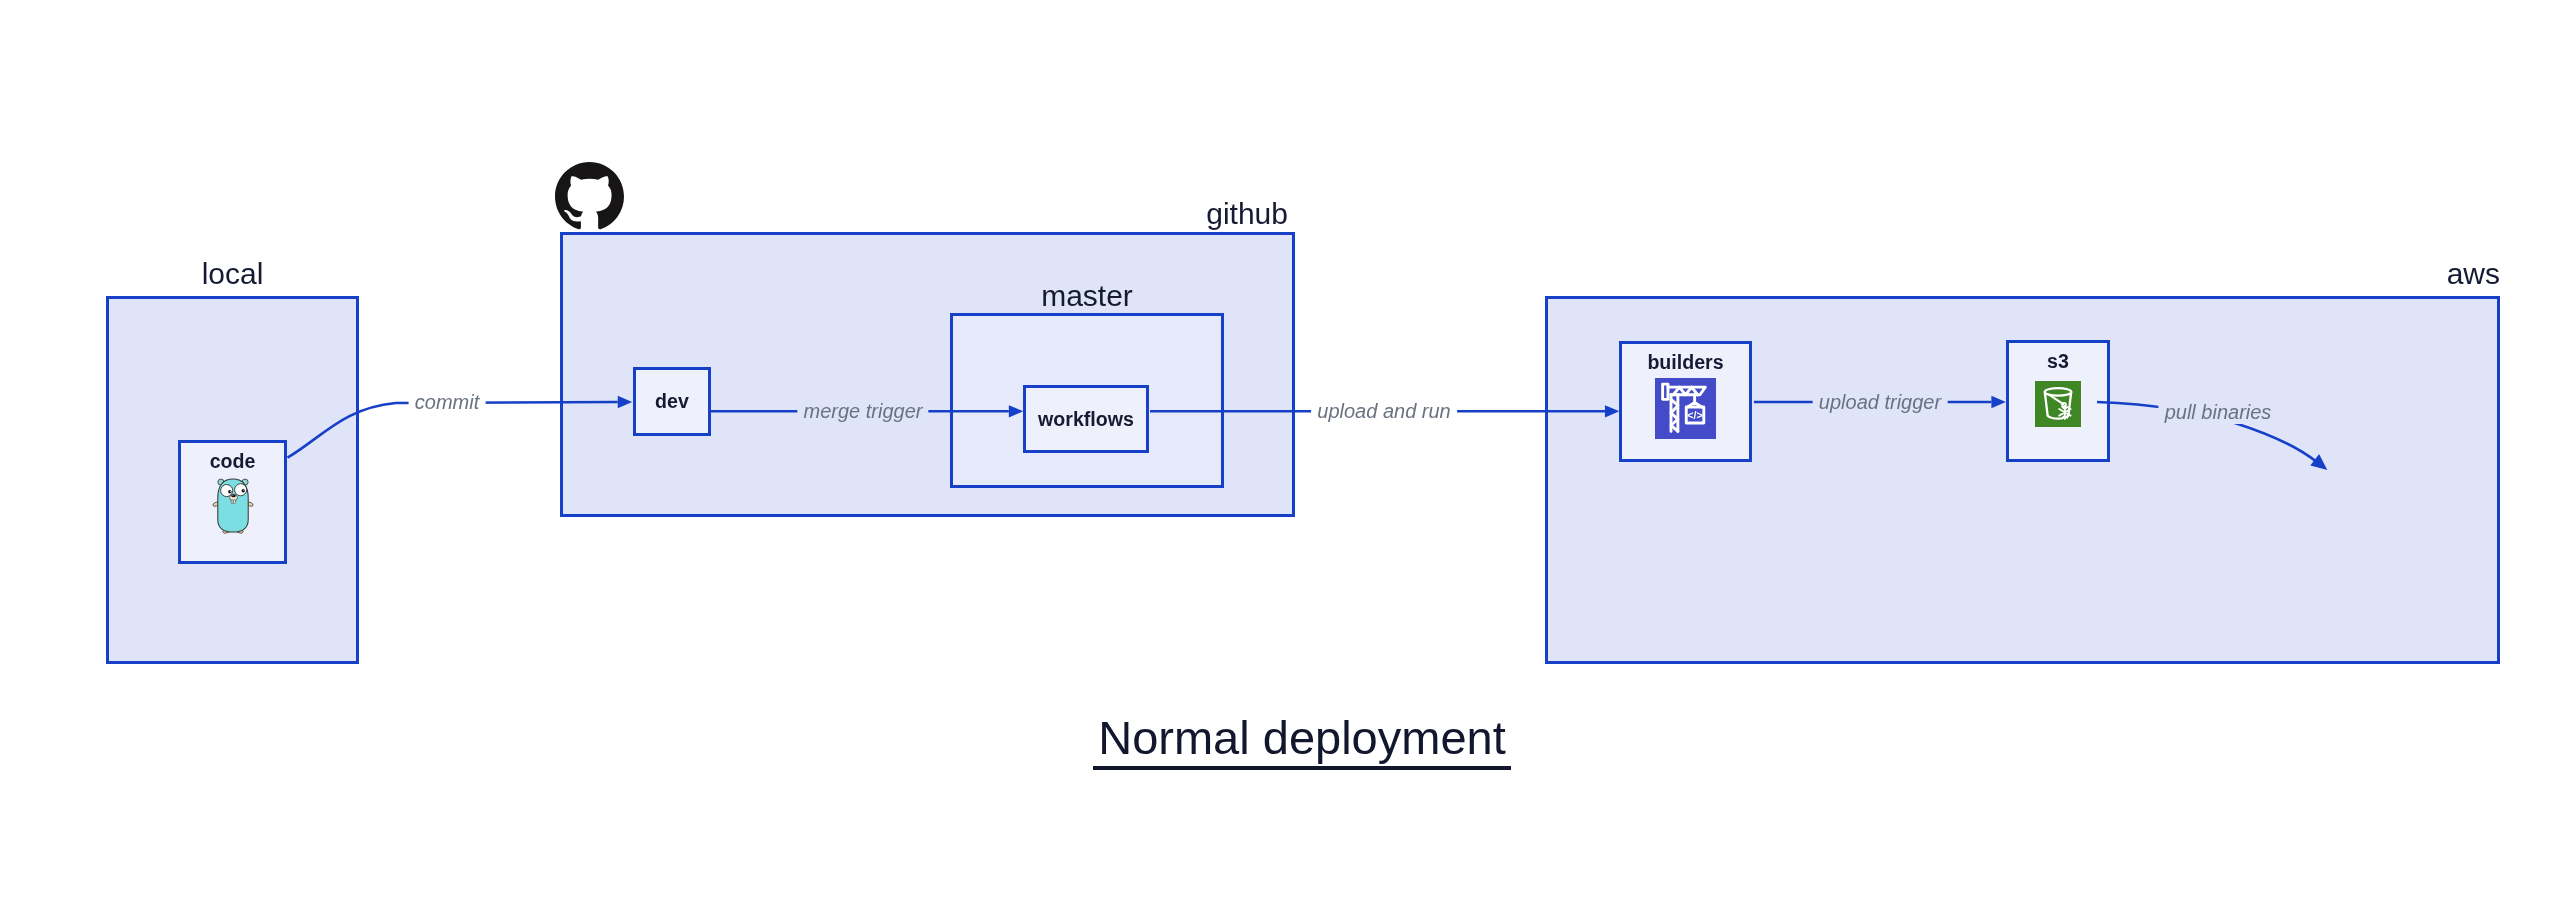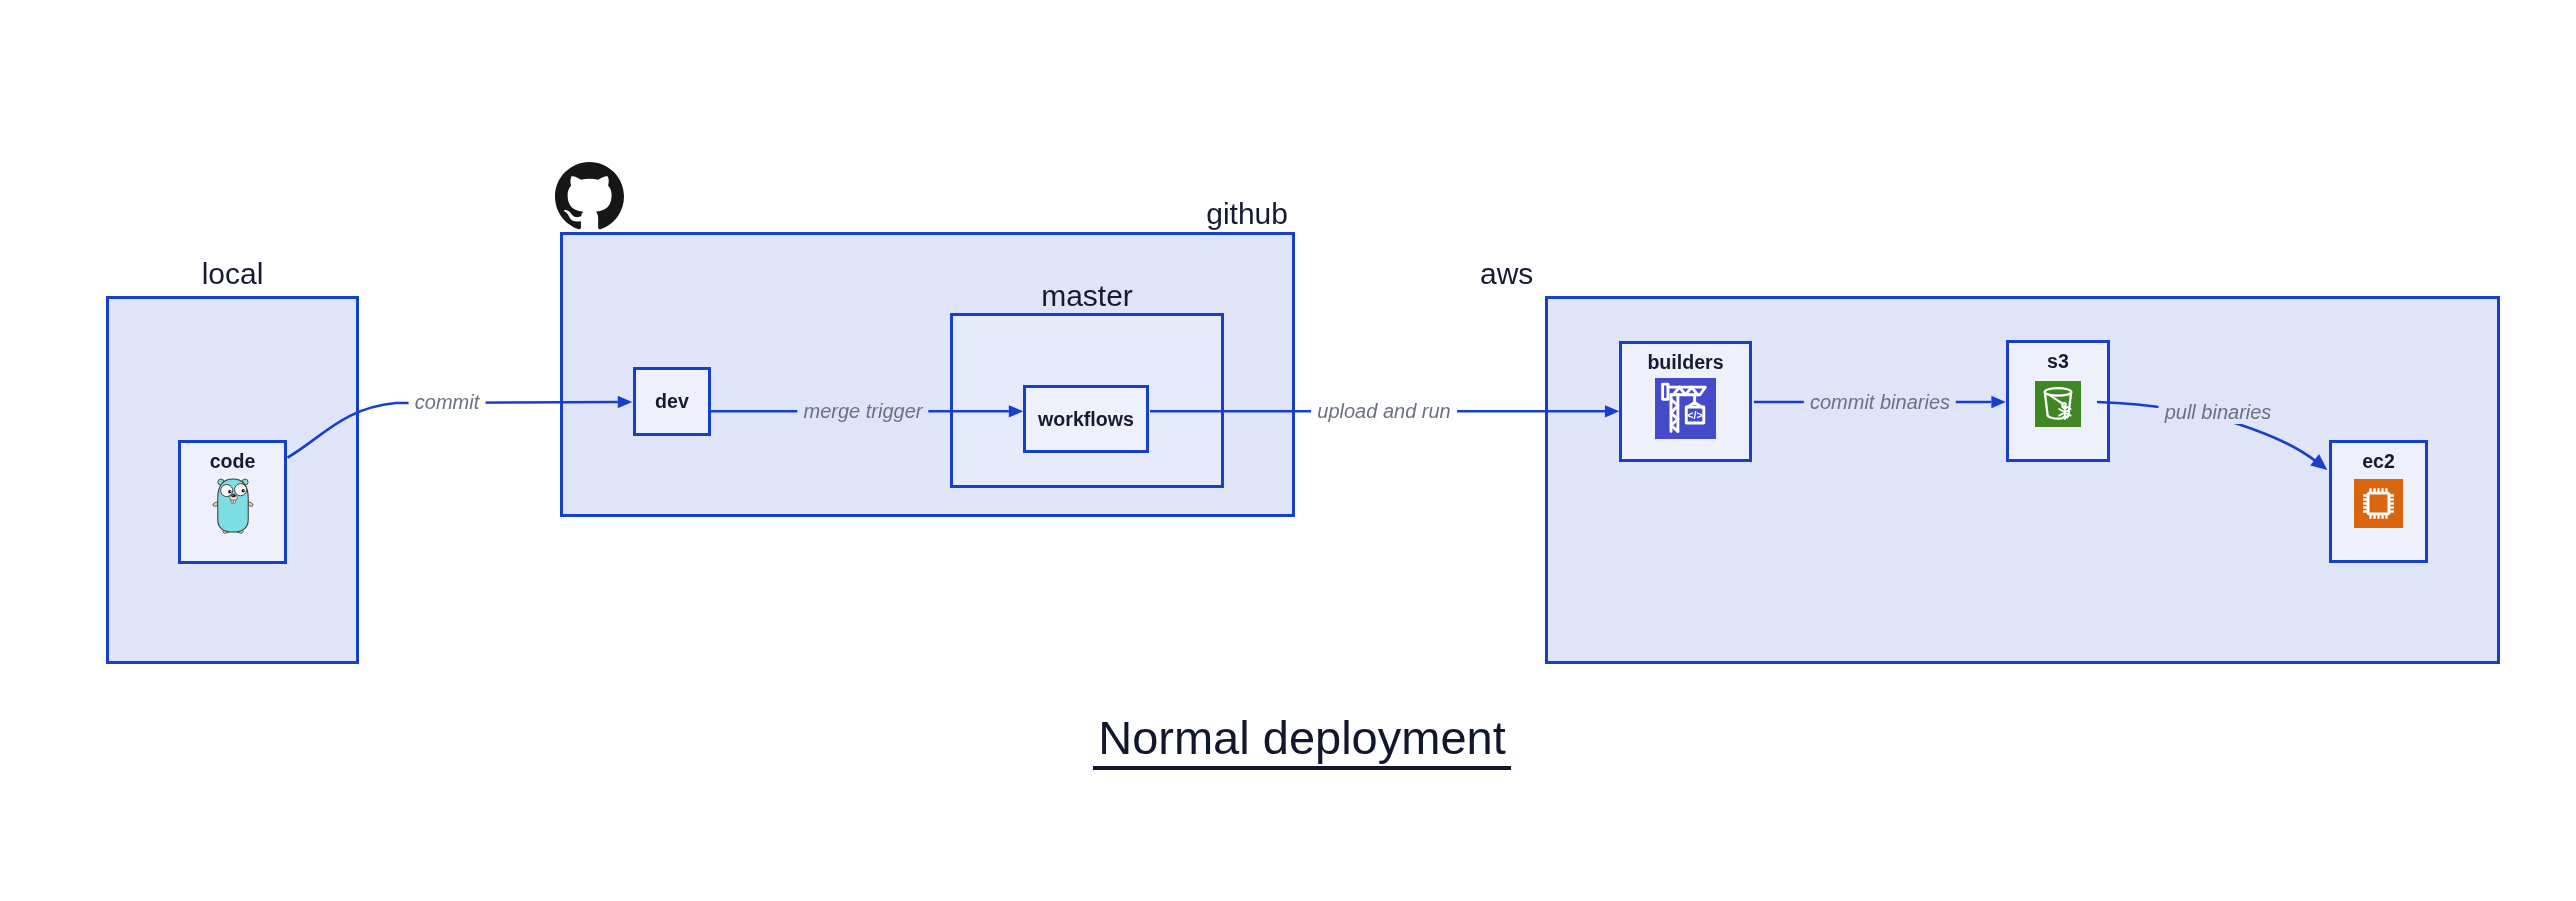--- a/index.html
+++ b/index.html
@@ -80,21 +80,21 @@
   .octocat{position:absolute;z-index:2;}
 </style>
 </head>
 <body>
 
 <div class="canvas">
 
   <div class="ctn-label" style="left:106px;top:257px;width:253px;text-align:center;">local</div>
   <div class="ctn-label" style="left:560px;top:197px;width:728px;text-align:right;">github</div>
   <div class="ctn-label" style="left:950px;top:279px;width:274px;text-align:center;">master</div>
-  <div class="ctn-label" style="left:1480px;top:257px;width:955px;text-align:left;">aws</div>
+  <div class="ctn-label" style="left:1545px;top:257px;width:955px;text-align:right;">aws</div>
 
   <div class="octocat" style="left:555px;top:162px;width:69px;height:69px;">
     <svg width="69" height="69" viewBox="0 0 16 16" aria-hidden="true">
       <path fill="#171515" d="M8 0C3.58 0 0 3.58 0 8c0 3.54 2.29 6.53 5.47 7.59.4.07.55-.17.55-.38 0-.19-.01-.82-.01-1.49-2.01.37-2.53-.49-2.69-.94-.09-.23-.48-.94-.82-1.13-.28-.15-.68-.52-.01-.53.63-.01 1.08.58 1.23.82.72 1.21 1.87.87 2.33.66.07-.52.28-.87.51-1.07-1.78-.2-3.64-.89-3.64-3.95 0-.87.31-1.59.82-2.15-.08-.2-.36-1.02.08-2.12 0 0 .67-.21 2.2.82.64-.18 1.32-.27 2-.27s1.36.09 2 .27c1.53-1.04 2.2-.82 2.2-.82.44 1.1.16 1.92.08 2.12.51.56.82 1.27.82 2.15 0 3.07-1.87 3.75-3.65 3.95.29.25.54.73.54 1.48 0 1.07-.01 1.93-.01 2.2 0 .21.15.46.55.38A8.01 8.01 0 0 0 16 8c0-4.42-3.58-8-8-8z"></path>
     </svg>
   </div>
 
   <div class="container" style="left:106px;top:296px;width:253px;height:368px;"></div>
   <div class="container" style="left:560px;top:232px;width:735px;height:285px;"></div>
   <div class="container nested" style="left:950px;top:313px;width:274px;height:175px;"></div>
@@ -169,37 +169,20 @@
             <path d="M26 21.5 V33"></path>
             <path d="M21 24.4 L31 30.1 M21 30.1 L31 24.4"></path>
             <path d="M23.8 22.6 L26 24.4 L28.2 22.6"></path>
             <path d="M23.8 31.9 L26 30.1 L28.2 31.9"></path>
           </g>
         </g>
       </svg>
     </span>
   </div>
 
-  <div class="node" style="left:2329px;top:440px;width:99px;height:123px;">
-    <span class="node-label top">ec2</span>
-    <span class="icon-tile" style="margin-top:6.2px;">
-      <svg width="49" height="49" viewBox="0 0 40 40">
-        <rect x="0" y="0" width="40" height="40" fill="#d9660f"></rect>
-        <g stroke="#ffffff" fill="none">
-          <rect x="11.5" y="11.5" width="17" height="17" rx="1" stroke-width="2.3"></rect>
-          <g stroke-width="1.9">
-            <path d="M13.5 7.5 V11.5 M16.75 7.5 V11.5 M20 7.5 V11.5 M23.25 7.5 V11.5 M26.5 7.5 V11.5"></path>
-            <path d="M13.5 28.5 V32.5 M16.75 28.5 V32.5 M20 28.5 V32.5 M23.25 28.5 V32.5 M26.5 28.5 V32.5"></path>
-            <path d="M7.5 13.5 H11.5 M7.5 16.75 H11.5 M7.5 20 H11.5 M7.5 23.25 H11.5 M7.5 26.5 H11.5"></path>
-            <path d="M28.5 13.5 H32.5 M28.5 16.75 H32.5 M28.5 20 H32.5 M28.5 23.25 H32.5 M28.5 26.5 H32.5"></path>
-          </g>
-        </g>
-      </svg>
-    </span>
-  </div>
 
   <svg id="edges" width="2604" height="902" viewBox="0 0 5054 1750">
     <path class="edge-path" d="M558 888 C628 846 666 792 768 782 L1199 780"></path>
     <polygon class="arrowhead" points="1227,780 1199,768 1199,792"></polygon>
 
     <path class="edge-path" d="M1379 798 L1958 798"></path>
     <polygon class="arrowhead" points="1986,798 1958,786 1958,810"></polygon>
 
     <path class="edge-path" d="M2232 798 L3115 798"></path>
     <polygon class="arrowhead" points="3143,798 3115,786 3115,810"></polygon>
@@ -207,21 +190,21 @@
     <path class="edge-path" d="M3404 780 L3865 780"></path>
     <polygon class="arrowhead" points="3893,780 3865,768 3865,792"></polygon>
 
     <path class="edge-path" d="M4070 780 C4170 784 4262 796 4342 822 C4407 843 4462 869 4496 896"></path>
     <polygon class="arrowhead" points="4517,912 4484,903 4501,881"></polygon>
   </svg>
 
   <div class="edge-label on-white" style="left:447px;top:402px;">commit</div>
   <div class="edge-label on-fill" style="left:863px;top:411px;">merge trigger</div>
   <div class="edge-label on-white" style="left:1384px;top:411px;">upload and run</div>
-  <div class="edge-label on-fill" style="left:1880px;top:402px;">commit binaries</div>
+  <div class="edge-label on-fill" style="left:1880px;top:402px;">upload trigger</div>
   <div class="edge-label on-fill" style="left:2218px;top:412px;">pull binaries</div>
 
   <div class="diagram-title">
     <span>Normal deployment</span>
   </div>
 
 </div>
 
 
 </body></html>

